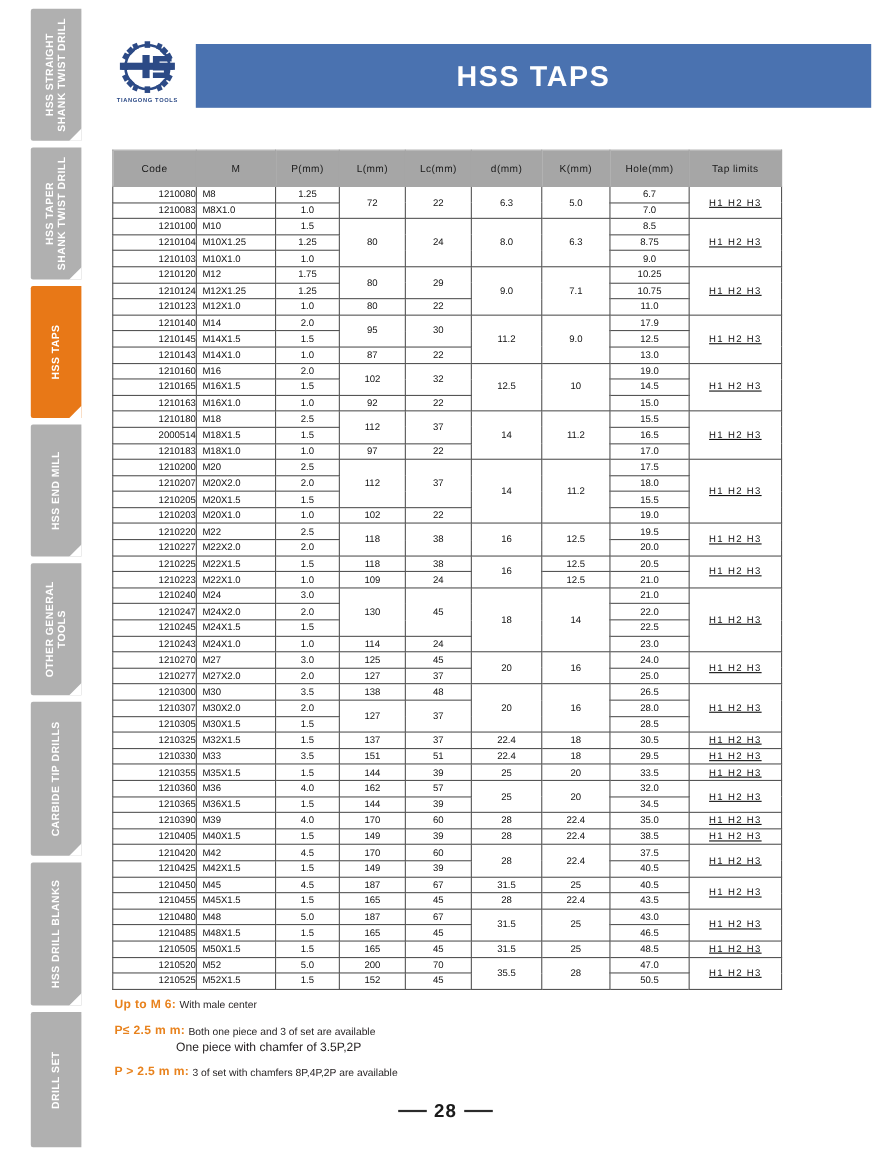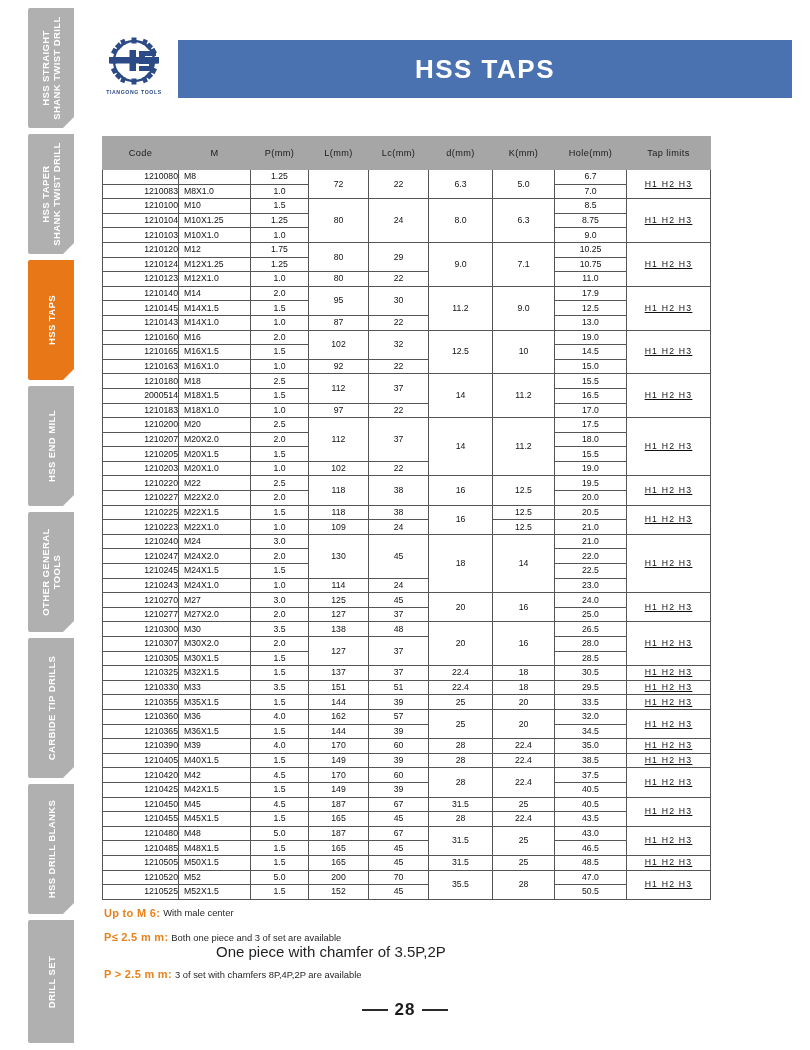--- a/index.html
+++ b/index.html
@@ -121,21 +121,21 @@
   .notes{
     position:absolute;left:104px;top:906px;width:600px;
     font-size:9.6px;color:#231f20;
   }
   .note-row{ margin-bottom:2px; display:flex; align-items:center;}
   .note-key{
     color:#e8821d;font-weight:bold;font-size:11px;
     white-space:nowrap;margin-right:3px;letter-spacing:0.3px;
   }
   .note-val{ font-size:9.4px; line-height:12.5px; padding-top:1px;}
-  .note-sub{ margin-left:112px; font-size:15px; line-height:12.5px;}
+  .note-sub{ margin-left:56px; font-size:11px; line-height:12.5px;}
   .note-gap{ height:9px; }
 
   
   .pageno{
     position:absolute;left:0;top:1000px;width:810px;
     display:flex;align-items:center;justify-content:center;gap:7px;
   }
   .pageno .rule{ width:26px;height:2px;background:#2b2b2b;}
   .pageno .num{ font-size:17px;font-weight:bold;color:#1a1a1a;letter-spacing:1px;}
 </style>

